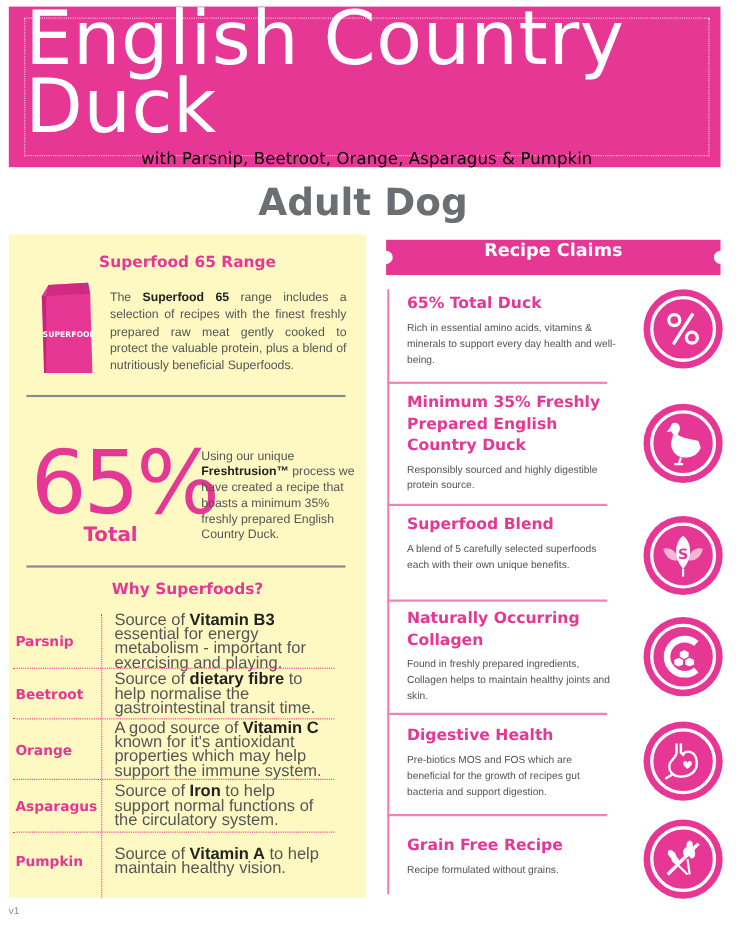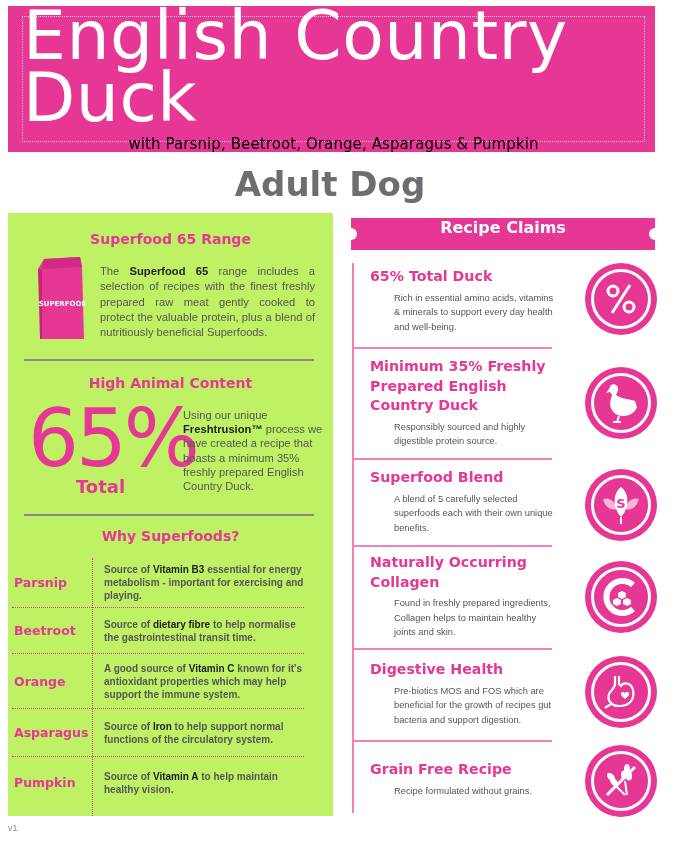--- a/index.html
+++ b/index.html
@@ -25,21 +25,21 @@
   }
 
   .page-title {
     position: absolute; left: 0; top: 164px; width: 660px; text-align: center;
     font-size: 34px; font-weight: 700; color: #6d6e71; font-family: "DejaVu Sans", sans-serif;
   }
 
   
   .left-panel {
     position: absolute; left: 8px; top: 213px; width: 325px; height: 603px;
-    background: #bef264;
+    background: #fef9c3;
   }
   .section-heading {
     position: absolute; width: 100%; text-align: center;
     color: #e63795; font-weight: 700; font-size: 14px; font-family: "DejaVu Sans", sans-serif;
   }
   .hr {
     position: absolute; left: 16px; width: 290px; height: 2px; background: #8a8a8c;
   }
 
   .bag {
@@ -74,21 +74,21 @@
   }
   .sf-row {
     position: absolute; left: 0; width: 292px; display: flex; align-items: center;
   }
   .sf-row.sep { border-top: 1px dotted #e63795; }
   .sf-name {
     width: 80px; padding-left: 2px; color: #e63795; font-weight: 700; font-size: 12.5px;
     font-family: "DejaVu Sans", sans-serif;
   }
   .sf-desc {
-    flex: 1; padding-left: 12px; font-size: 10px; line-height: 13px; color: #555; font-weight: bold;
+    flex: 1; padding-left: 12px; font-size: 15px; line-height: 13px; color: #555;
   }
   .sf-desc b { color: #222; }
 
   .version { position: absolute; left: 8px; top: 823px; font-size: 9px; color: #8a8a8c; }
 
   
   .claims-banner {
     position: absolute; left: 351px; top: 218px; width: 304px; height: 32px;
     background: #e63795; color: #fff; font-weight: 700; font-size: 16px;
     display: flex; align-items: flex-start; justify-content: center; font-family: "DejaVu Sans", sans-serif;
@@ -102,21 +102,21 @@
   .claims-vline {
     position: absolute; left: 352px; top: 263px; width: 2px; height: 550px; background: #ef82b8;
   }
   .claim {
     position: absolute; left: 370px; width: 190px;
   }
   .claim-title {
     color: #e63795; font-weight: 700; font-size: 14.2px; line-height: 19.5px; font-family: "DejaVu Sans", sans-serif;
   }
   .claim-desc {
-    margin-top: 4px; font-size: 9.3px; line-height: 14.5px; color: #555; margin-left: 24px;
+    margin-top: 4px; font-size: 9.3px; line-height: 14.5px; color: #555;
   }
   .claim-hr {
     position: absolute; left: 352px; width: 200px; height: 2px; background: #ef82b8;
   }
   .claim-icon {
     position: absolute; left: 585px; width: 72px; height: 72px; border-radius: 50%;
     background: #e63795; display: flex; align-items: center; justify-content: center;
   }
   .claim-icon .ring {
     position: absolute; left: 6px; top: 6px; width: 60px; height: 60px; border-radius: 50%;
@@ -144,21 +144,20 @@
       <polygon points="8,4 44,2 46,12 48,84 6,84 2,14" fill="#e63795"></polygon>
       <polygon points="8,4 44,2 46,12 6,14" fill="#d12a84"></polygon>
       <polygon points="2,14 6,14 6,84 4,84" fill="#c9247c"></polygon>
       <text x="27" y="51" text-anchor="middle" fill="#fff" font-size="7" font-weight="700" font-family="DejaVu Sans, sans-serif">SUPERFOOD</text>
     </svg>
   </div>
   <div class="range-text"><span>The </span><b>Superfood 65</b><span> range includes a selection of recipes with the finest freshly prepared raw meat gently cooked to protect the valuable protein, plus a blend of nutritiously beneficial Superfoods.</span></div>
 
   <div class="hr" style="top:146px"></div>
 
-  <div class="section-heading" style="top:162px">High Animal Content</div>
   <div class="big-percent">65%</div>
   <div class="big-total">Total</div>
   <div class="content-text"><span>Using our unique </span><b>Freshtrusion™</b><span> process we have created a recipe that boasts a minimum 35% freshly prepared English Country Duck.</span></div>
 
   <div class="hr" style="top:301px"></div>
 
   <div class="section-heading" style="top:315px">Why Superfoods?</div>
 
   <div class="sf-table">
     <div class="sf-vline"></div>

